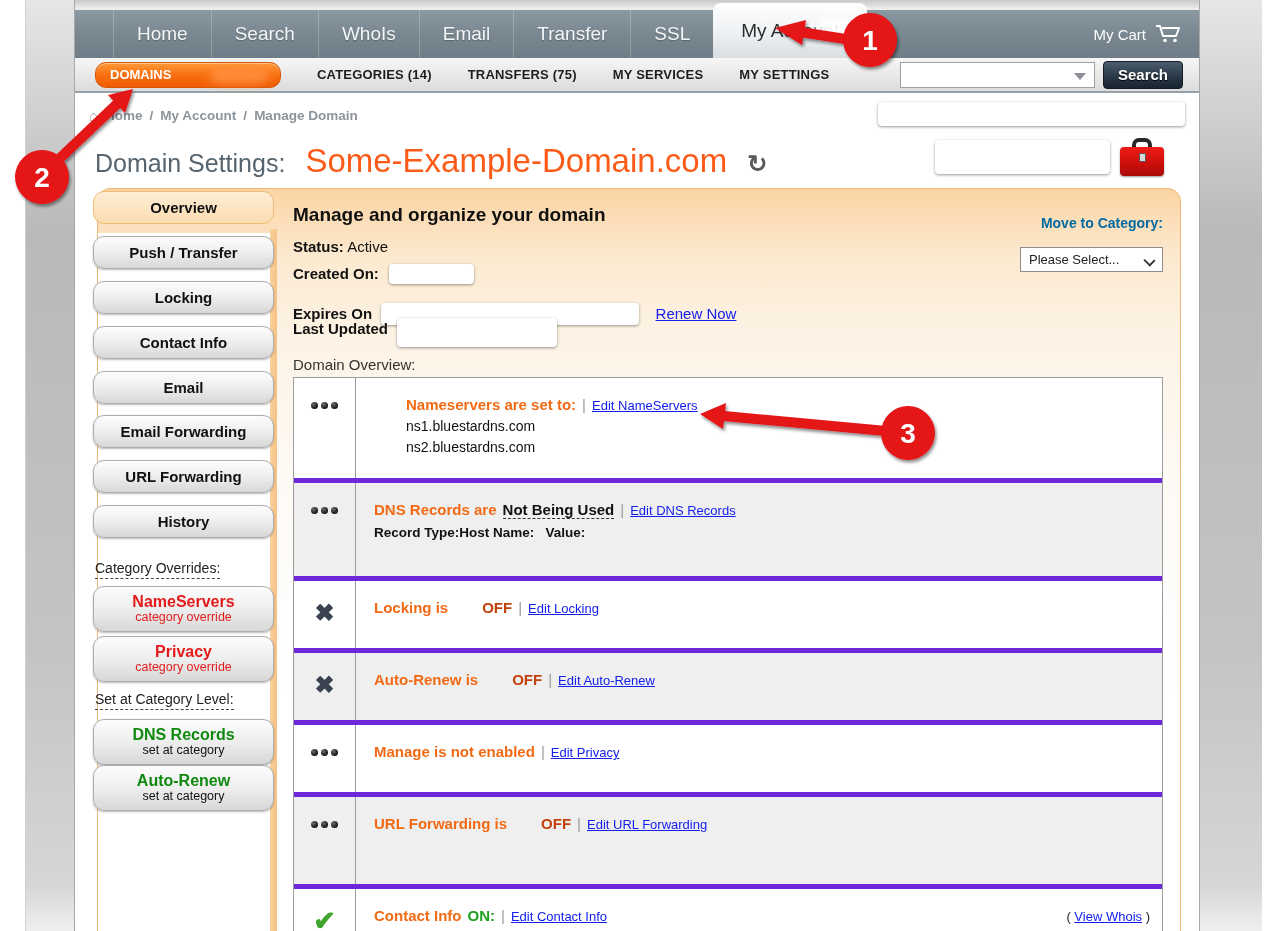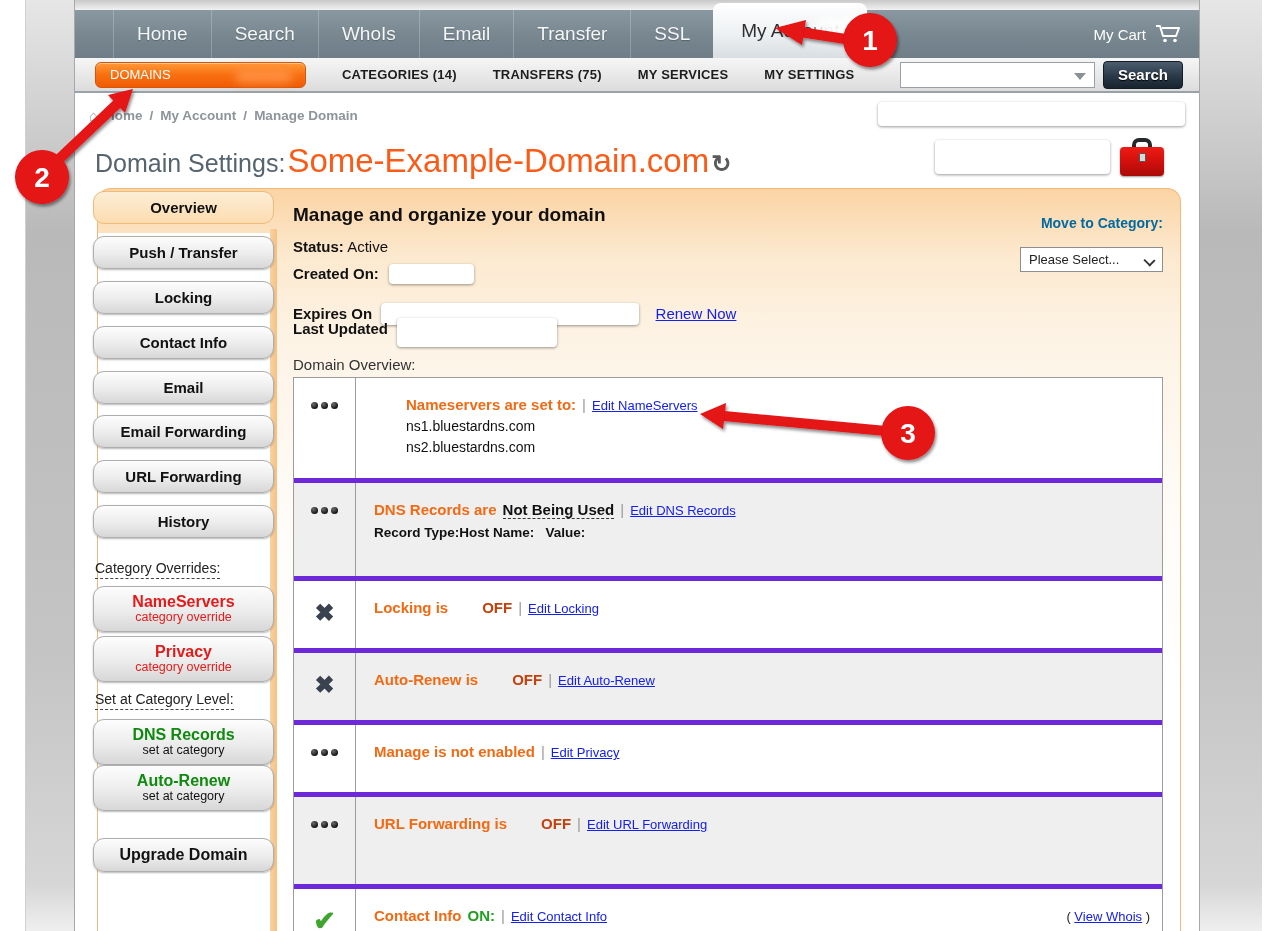--- a/index.html
+++ b/index.html
@@ -25,23 +25,23 @@
   .nav-blur { position:absolute; right:6px; top:16px; width:46px; height:22px; background:#fff;
               filter:blur(5px); border-radius:10px; opacity:.95; }
   .nav-right { margin-left:auto; display:flex; align-items:center; gap:9px; padding-right:18px; color:#fff; }
   .mycart-label { font-size:15px; color:#fdfefe; cursor:pointer; }
   .cart-svg { width:26px; height:20px; }
 
   
   .subnav { position:absolute; left:0; top:58px; width:100%; height:35px;
             background:linear-gradient(180deg,#f6f6f6,#dcdcdc); border-bottom:2px solid #99a2a8;
             display:flex; align-items:center; }
-  .domains-btn { position:relative; margin-left:20px; width:211px; height:26px; border-radius:6px;
+  .domains-btn { position:relative; margin-left:20px; width:186px; height:26px; border-radius:11px;
             background:linear-gradient(180deg,#ff9a38 0%,#f86f10 50%,#ef5c05 100%);
-            border:1px solid #d4560a; color:#fff; font-weight:normal; font-size:13px;
+            border:1px solid #d4560a; color:#fff; font-weight:bold; font-size:13px;
             display:flex; align-items:center; padding-left:14px; cursor:pointer;
             box-shadow:inset 0 1px 0 rgba(255,255,255,.45); }
   .domains-blur { position:absolute; right:12px; top:5px; width:58px; height:15px; background:#ff8d3d;
             filter:blur(5px); border-radius:8px; }
   .subnav-item { font-size:13px; font-weight:bold; color:#1d1d1d; margin-left:36px; cursor:pointer; letter-spacing:.2px; }
   .subnav-search { margin-left:auto; display:flex; align-items:center; gap:8px; padding-right:16px; }
   .search-combo { position:relative; width:195px; height:26px; background:#fff; border:1px solid #9aa0a5; cursor:text; }
   .combo-caret { position:absolute; right:8px; top:10px; width:0; height:0;
                  border-left:6px solid transparent; border-right:6px solid transparent; border-top:7px solid #8b9196; }
   .search-btn { width:80px; height:28px; background:linear-gradient(180deg,#4b5d6e 0%,#2a3948 55%,#18242f 100%);
@@ -50,21 +50,21 @@
 
   
   .breadcrumb { position:absolute; left:14px; top:107px; font-size:13.5px; font-weight:bold; color:#8d949a;
                 display:flex; gap:7px; align-items:center; }
   .home-glyph { font-size:15px; color:#9aa0a5; }
   .crumb { cursor:pointer; }
   .redact { background:#fff; border-radius:4px; box-shadow:0 1px 3px rgba(0,0,0,.40); display:inline-block; }
   .box-top { position:absolute; left:803px; top:102px; width:307px; height:24px; }
   .box-mid { position:absolute; left:860px; top:140px; width:175px; height:34px; }
 
-  .title-row { position:absolute; left:20px; top:142px; display:flex; align-items:baseline; gap:2px; }
+  .title-row { position:absolute; left:20px; top:142px; display:flex; align-items:baseline; gap:20px; }
   .title-prefix { font-size:25px; color:#55646e; }
   .title-domain { font-size:33px; color:#fb5b17; }
   .refresh-glyph { font-size:24px; color:#5a5a5a; font-weight:bold; cursor:pointer; }
 
   .toolbox { position:absolute; left:1045px; top:138px; width:44px; height:40px; cursor:pointer; }
   .toolbox .handle { position:absolute; left:12px; top:0; width:20px; height:13px; border:4px solid #26292c;
                      border-bottom:none; border-radius:7px 7px 0 0; }
   .toolbox .bin { position:absolute; left:0; top:9px; width:44px; height:29px; border-radius:4px;
                   background:linear-gradient(180deg,#ee1b14 0%,#cf0f0c 55%,#a80b09 100%);
                   box-shadow:0 1px 2px rgba(0,0,0,.4); }
@@ -229,21 +229,20 @@
   <div class="side-label" style="top:691px;">Set at Category Level:</div>
   <div class="side-btn two-line" style="top:719px;">
     <span class="t-green">DNS Records</span>
     <span class="s-black">set at category</span>
   </div>
   <div class="side-btn two-line" style="top:765px;">
     <span class="t-green">Auto-Renew</span>
     <span class="s-black">set at category</span>
   </div>
 
-  <div class="side-btn" style="top:838px; height:34px; font-size:16px;">Upgrade Domain</div>
 
   <div class="m-heading">Manage and organize your domain</div>
   <div class="move-label">Move to Category:</div>
   <div class="move-select">
     <span>Please Select...</span>
     <span class="select-caret"></span>
   </div>
 
   <div class="info-line" style="top:238px;">
     <b>Status:</b>

